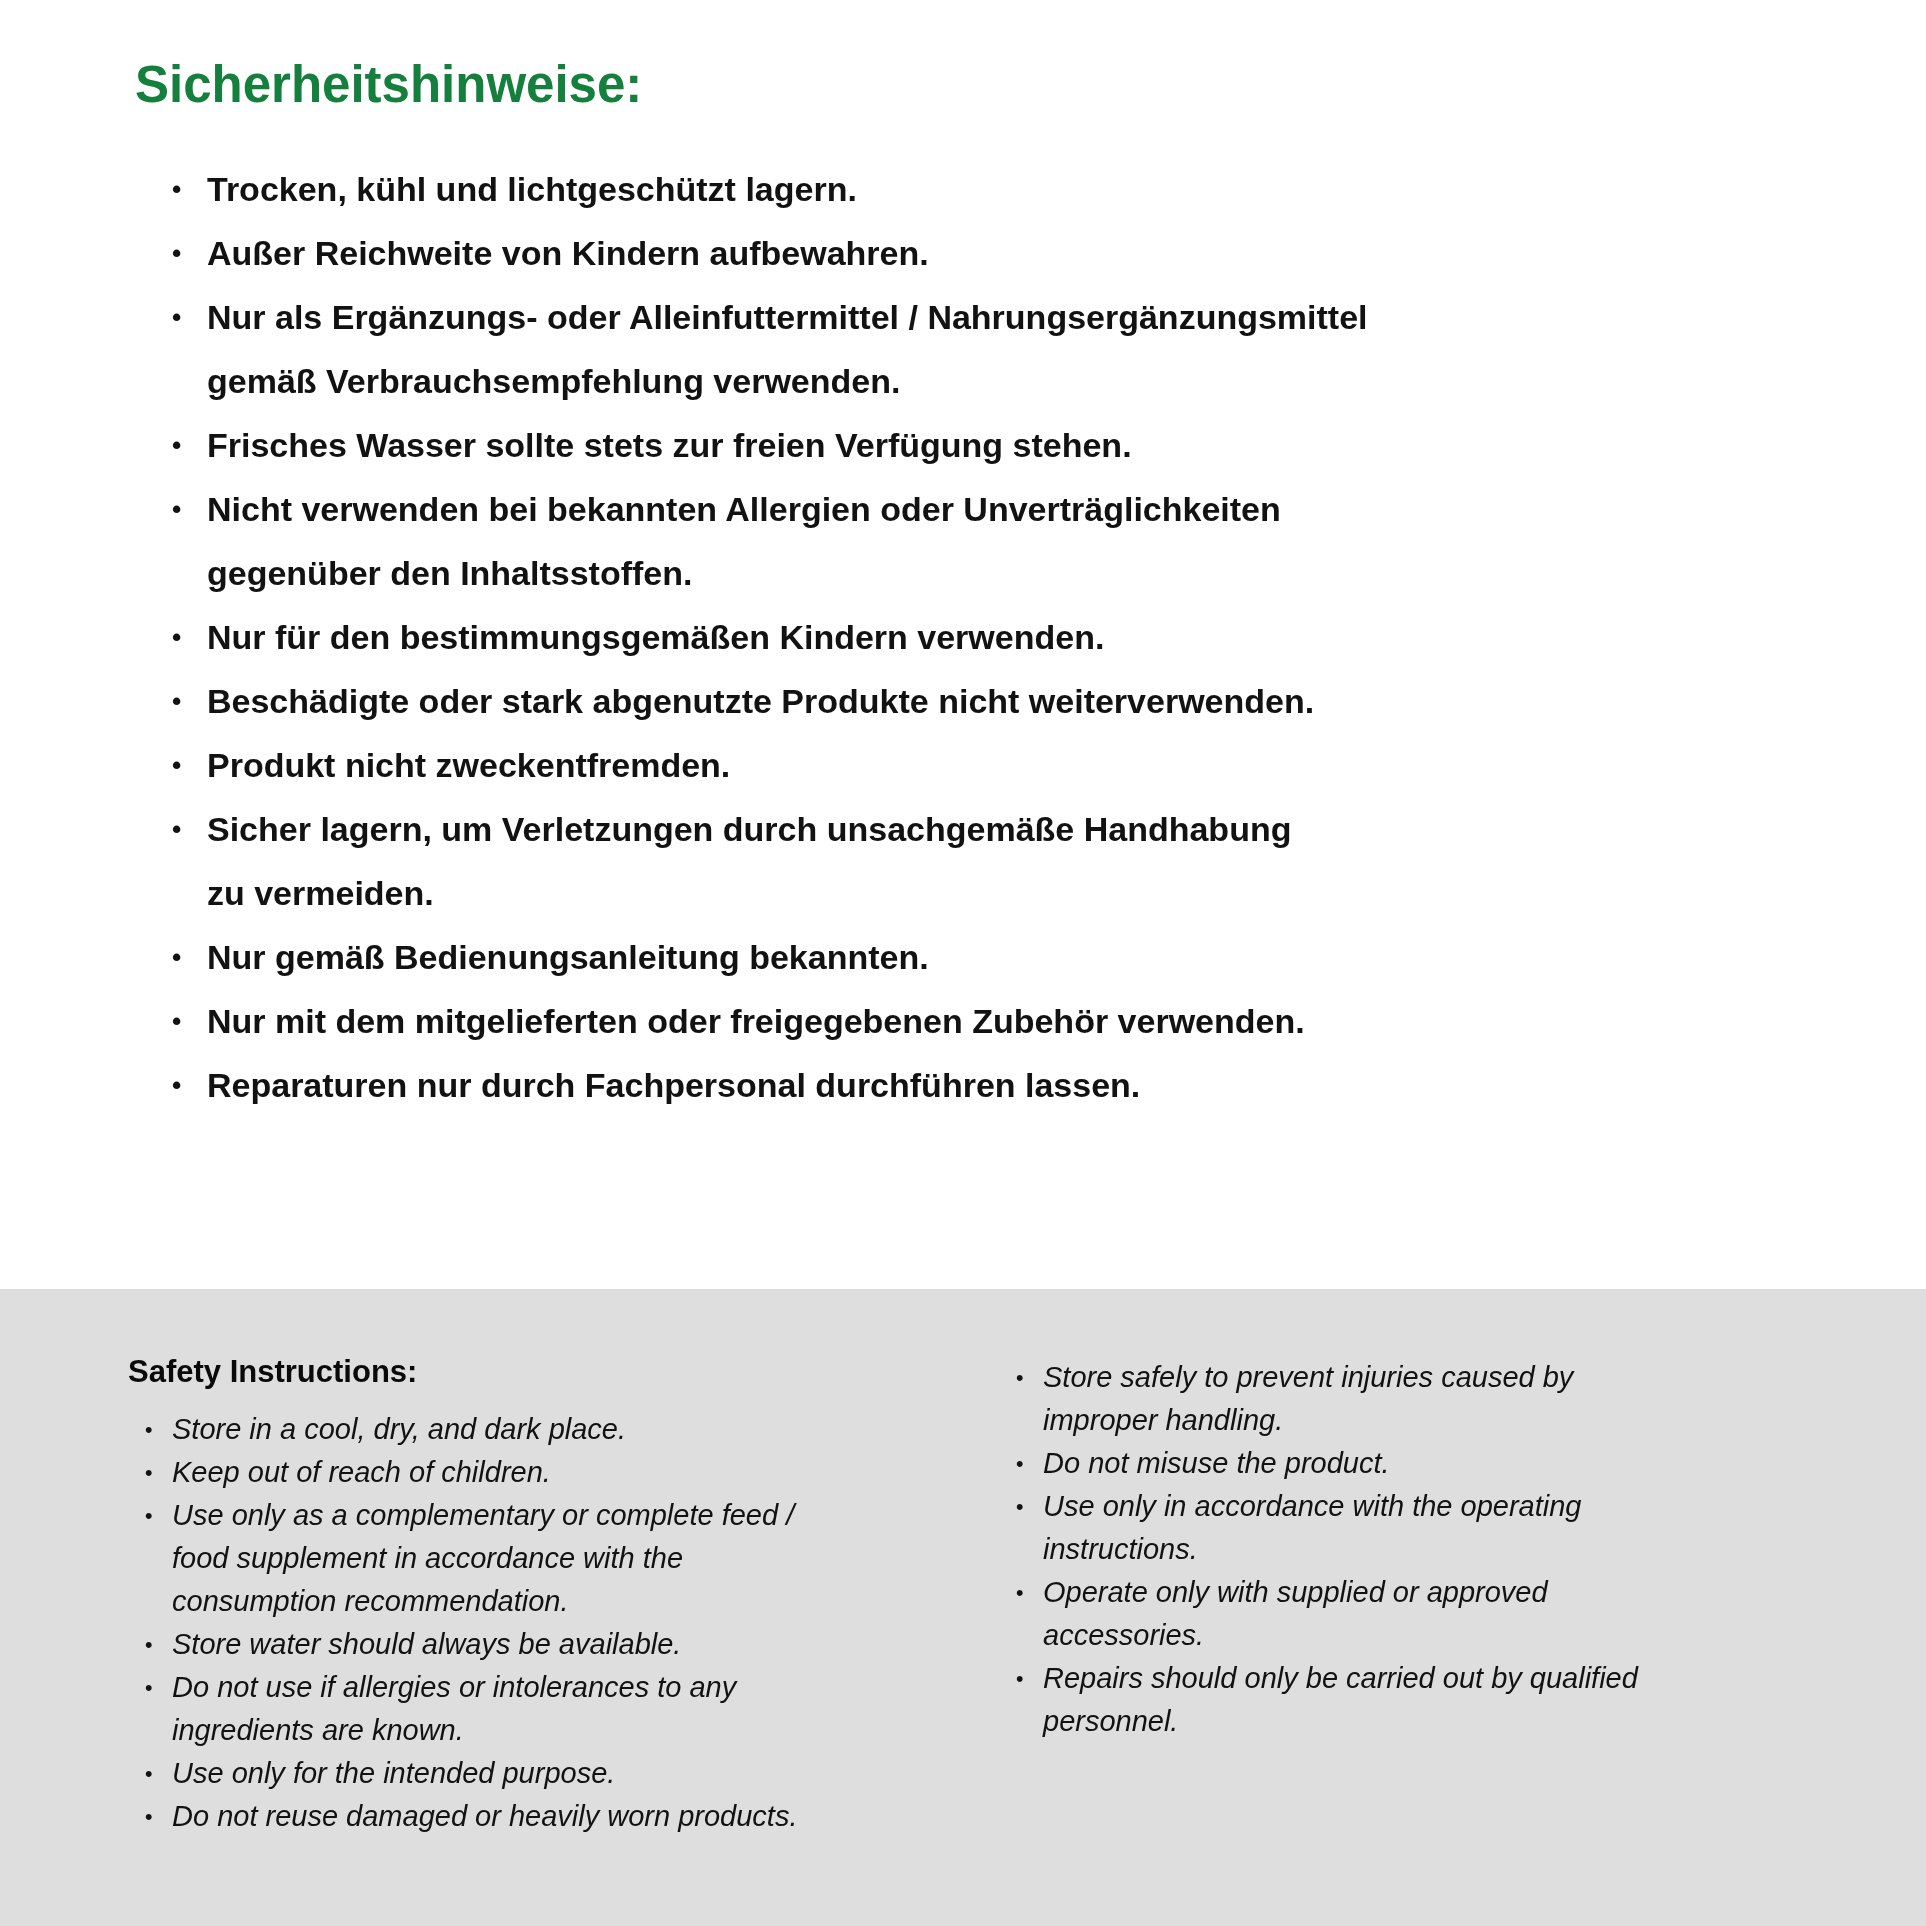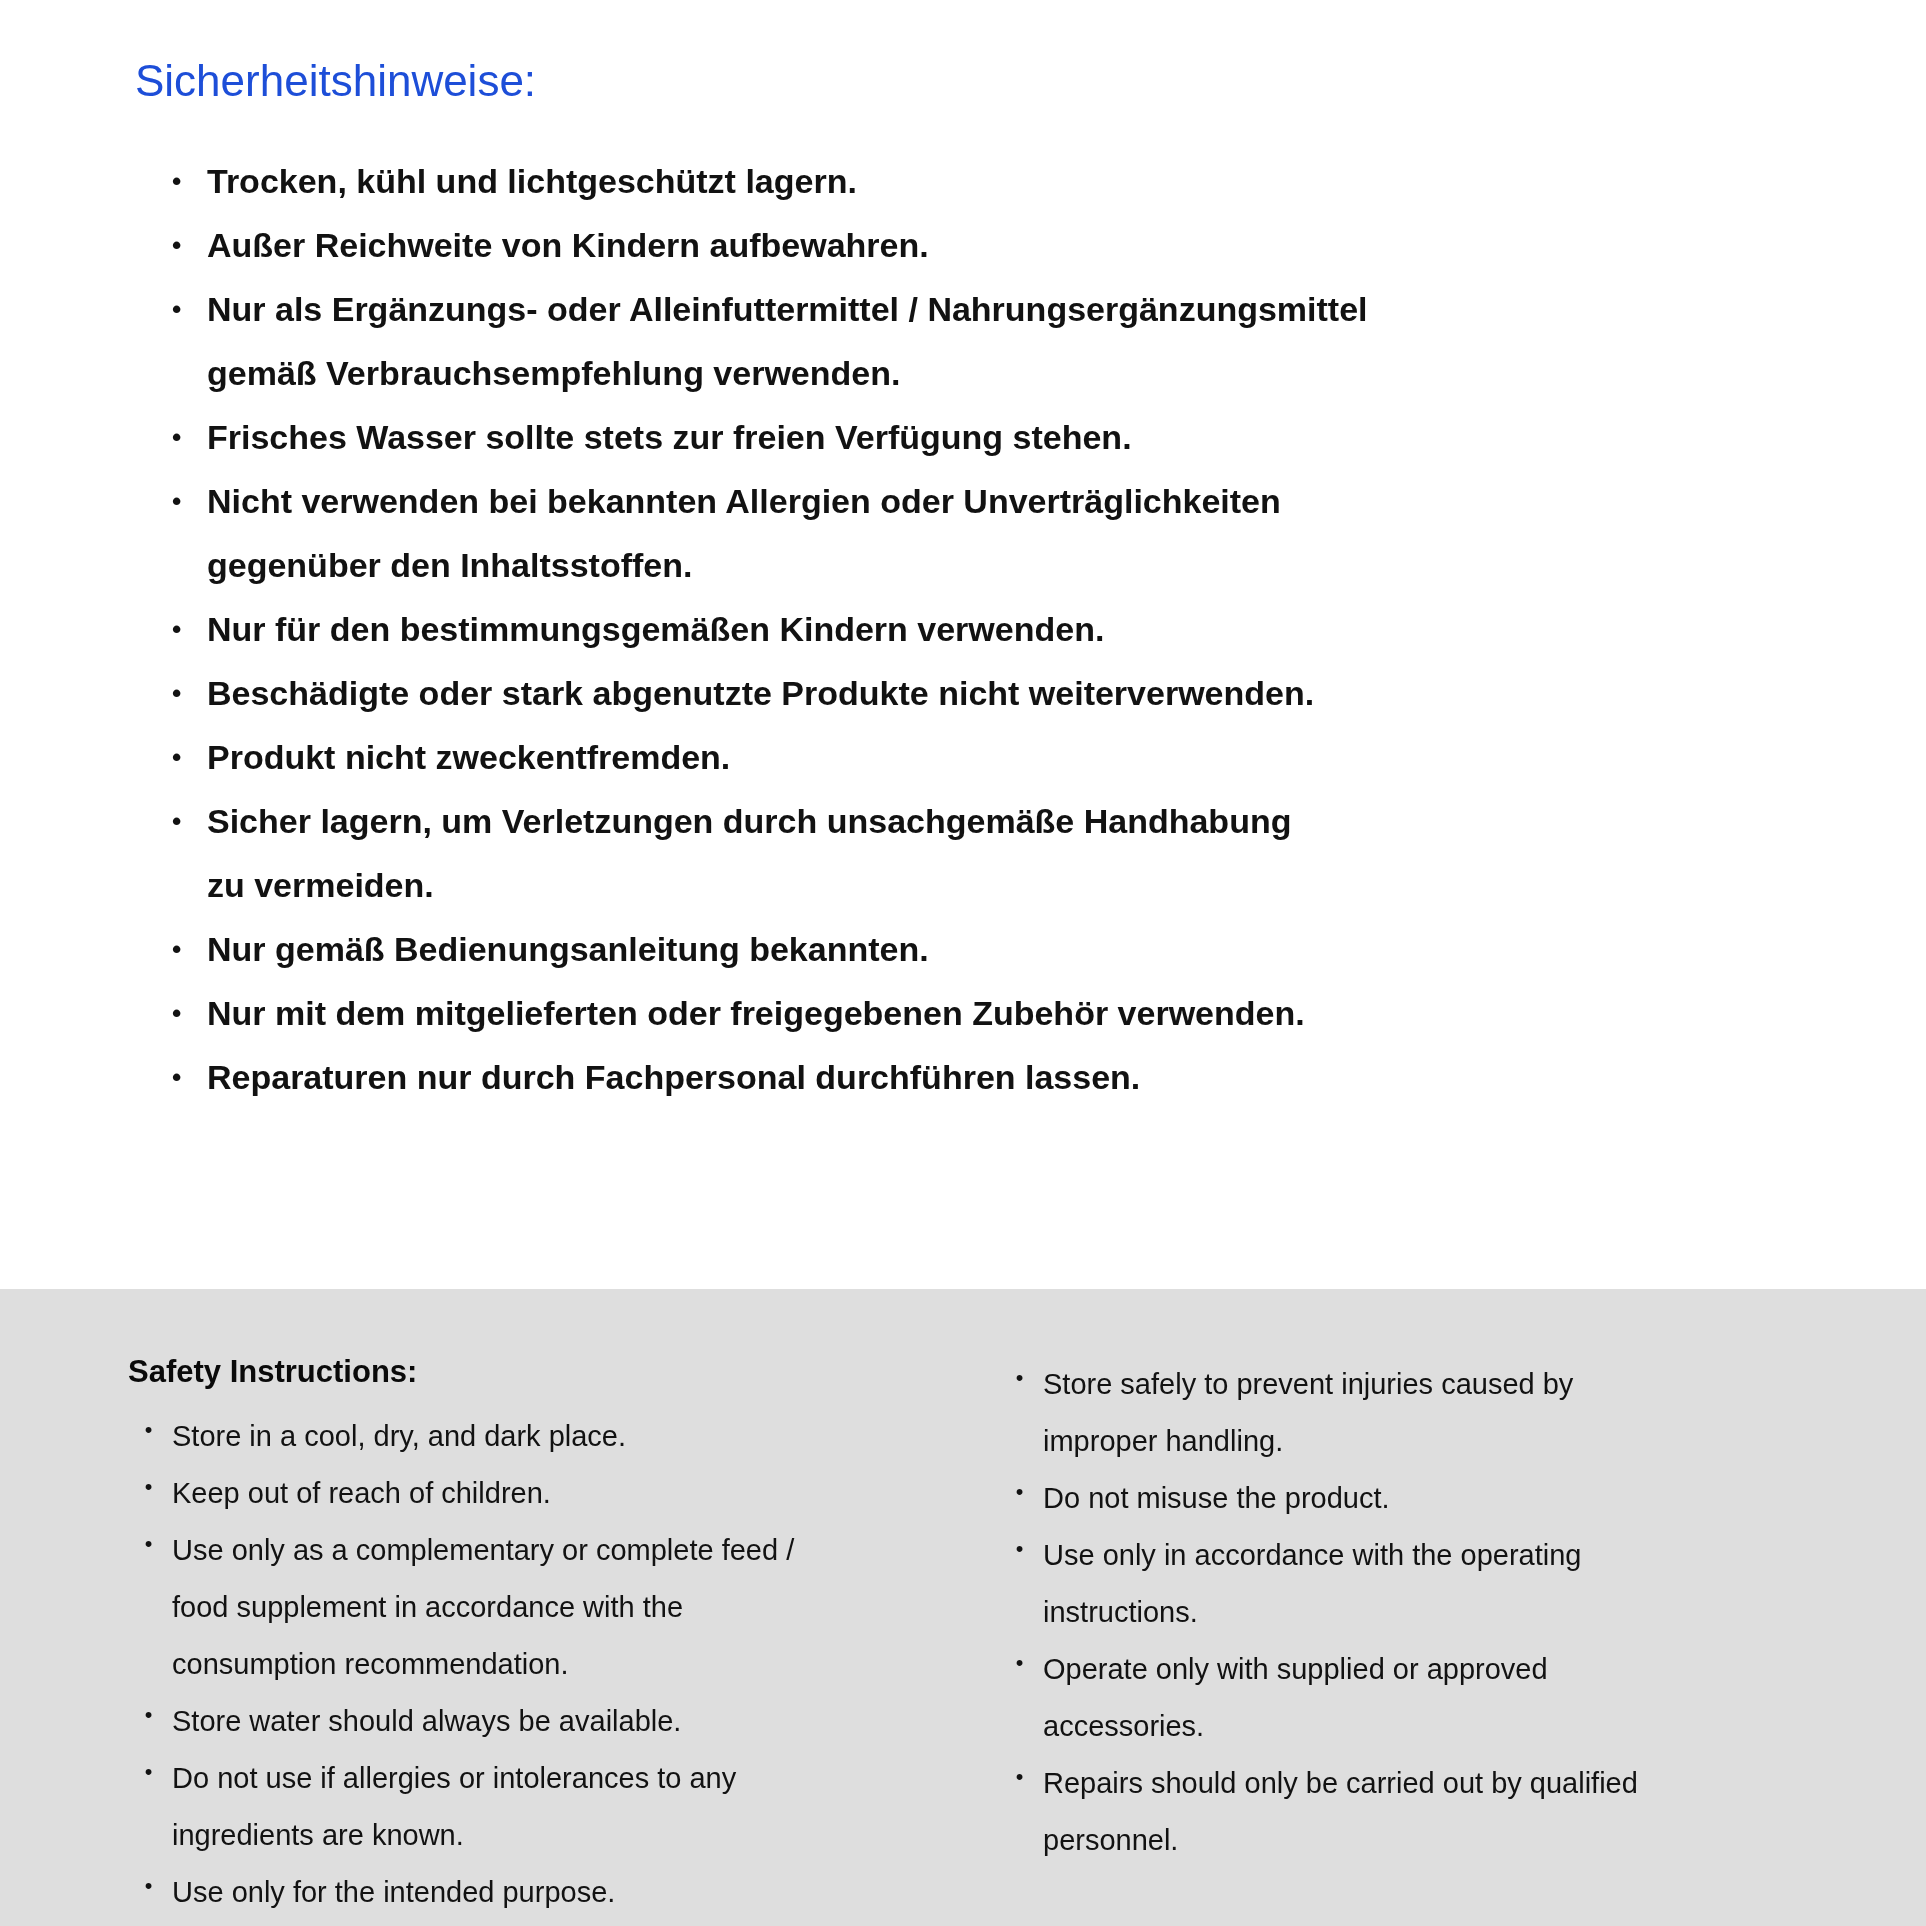--- a/index.html
+++ b/index.html
@@ -16,24 +16,24 @@
     overflow: hidden;
   }
   .white-section {
     box-sizing: border-box;
     height: 1289px;
     padding: 56px 39px 0 135px;
     background: #ffffff;
   }
   .de-heading {
     margin: 0 0 42px 0;
-    font-size: 44px;
+    font-size: 51px;
     line-height: 1.15;
-    font-weight: 400;
-    color: #1d4ed8;
+    font-weight: 700;
+    color: #15803d;
     letter-spacing: 0px;
   }
   ul.bullet-list {
     list-style: none;
     margin: 0;
     padding: 0;
   }
   ul.de-list li {
     position: relative;
     padding-left: 72px;
@@ -71,23 +71,24 @@
     margin: 0 0 16.7px 0;
     font-size: 31px;
     line-height: 1.22;
     font-weight: 700;
     color: #0a0a0a;
   }
   ul.en-list li {
     position: relative;
     padding-left: 44px;
     font-size: 29px;
-    line-height: 57px;
+    line-height: 43px;
     white-space: pre-line;
     font-weight: 400;
+    font-style: italic;
   }
   ul.en-list li::before {
     content: var(--bullet, "•");
     position: absolute;
     left: 16.7px;
     top: 0;
     font-size: 0.75em;
     line-height: 43px;
   }
 </style>

